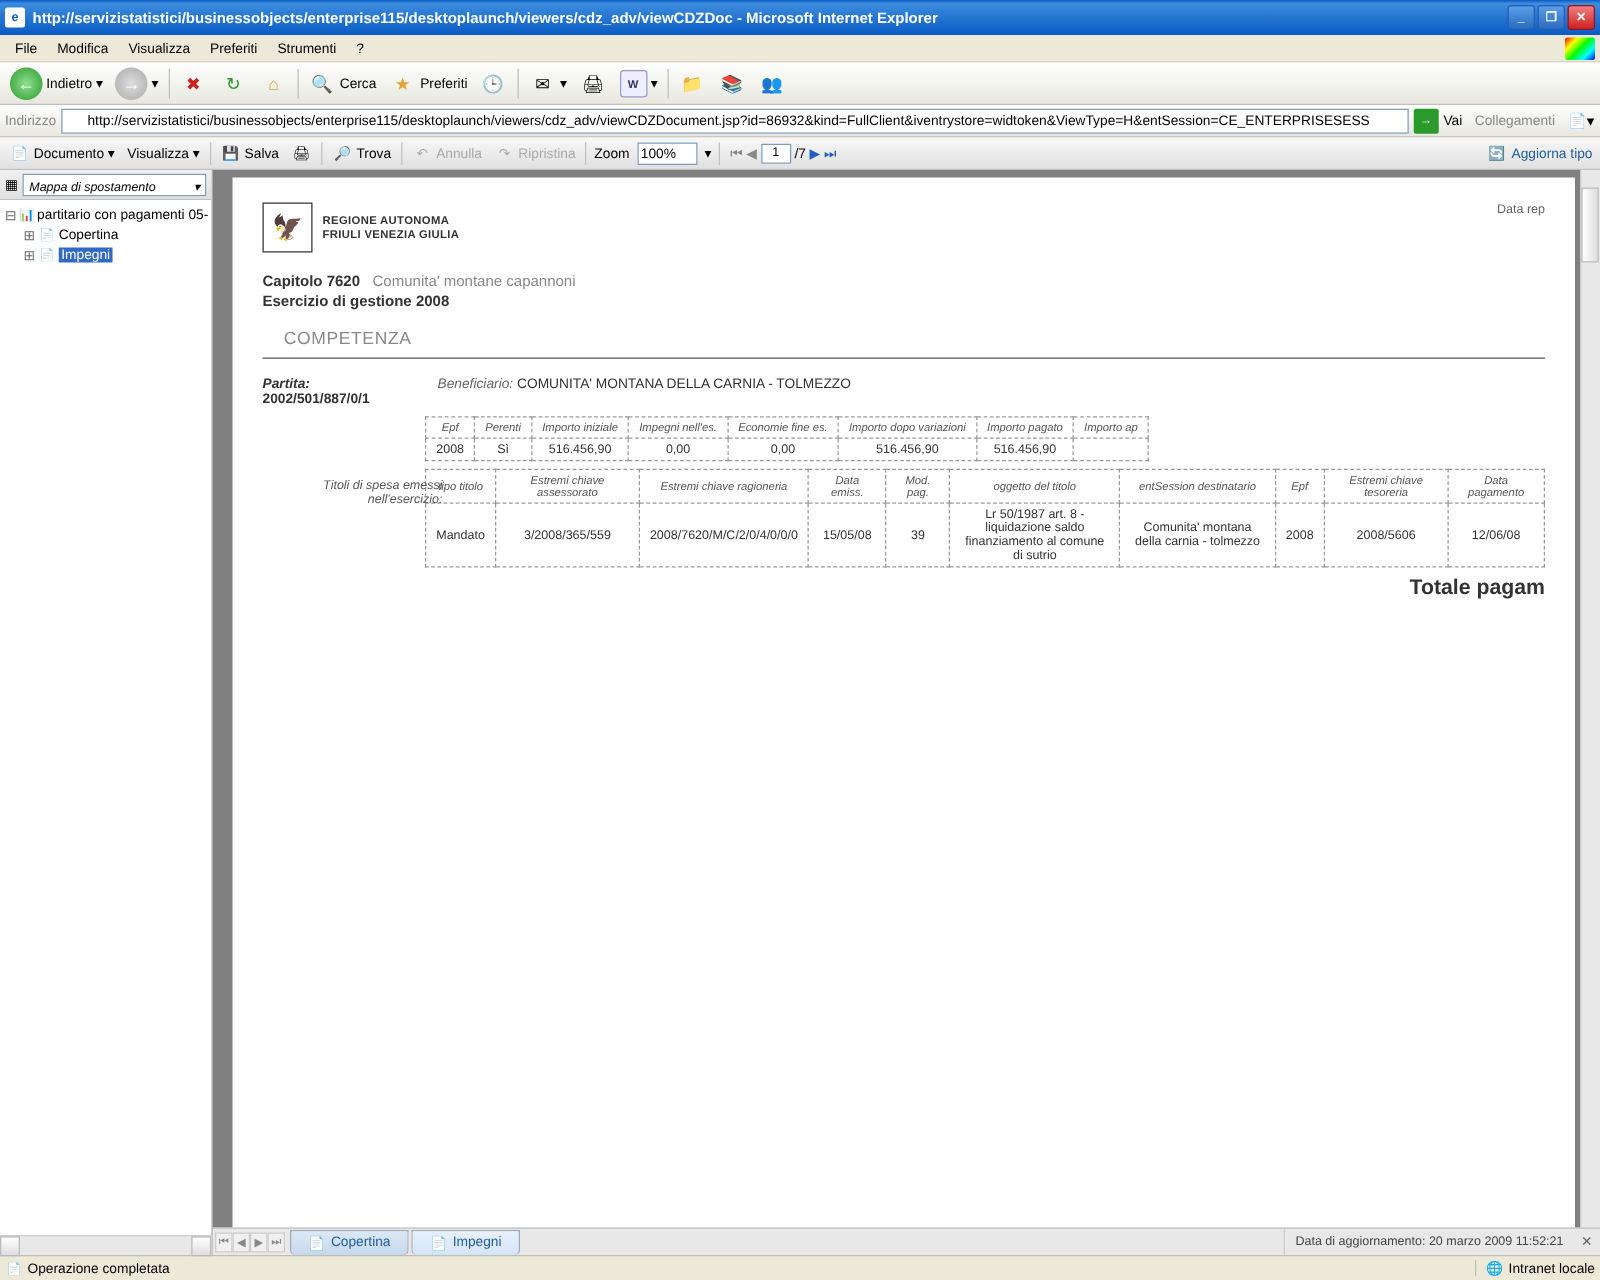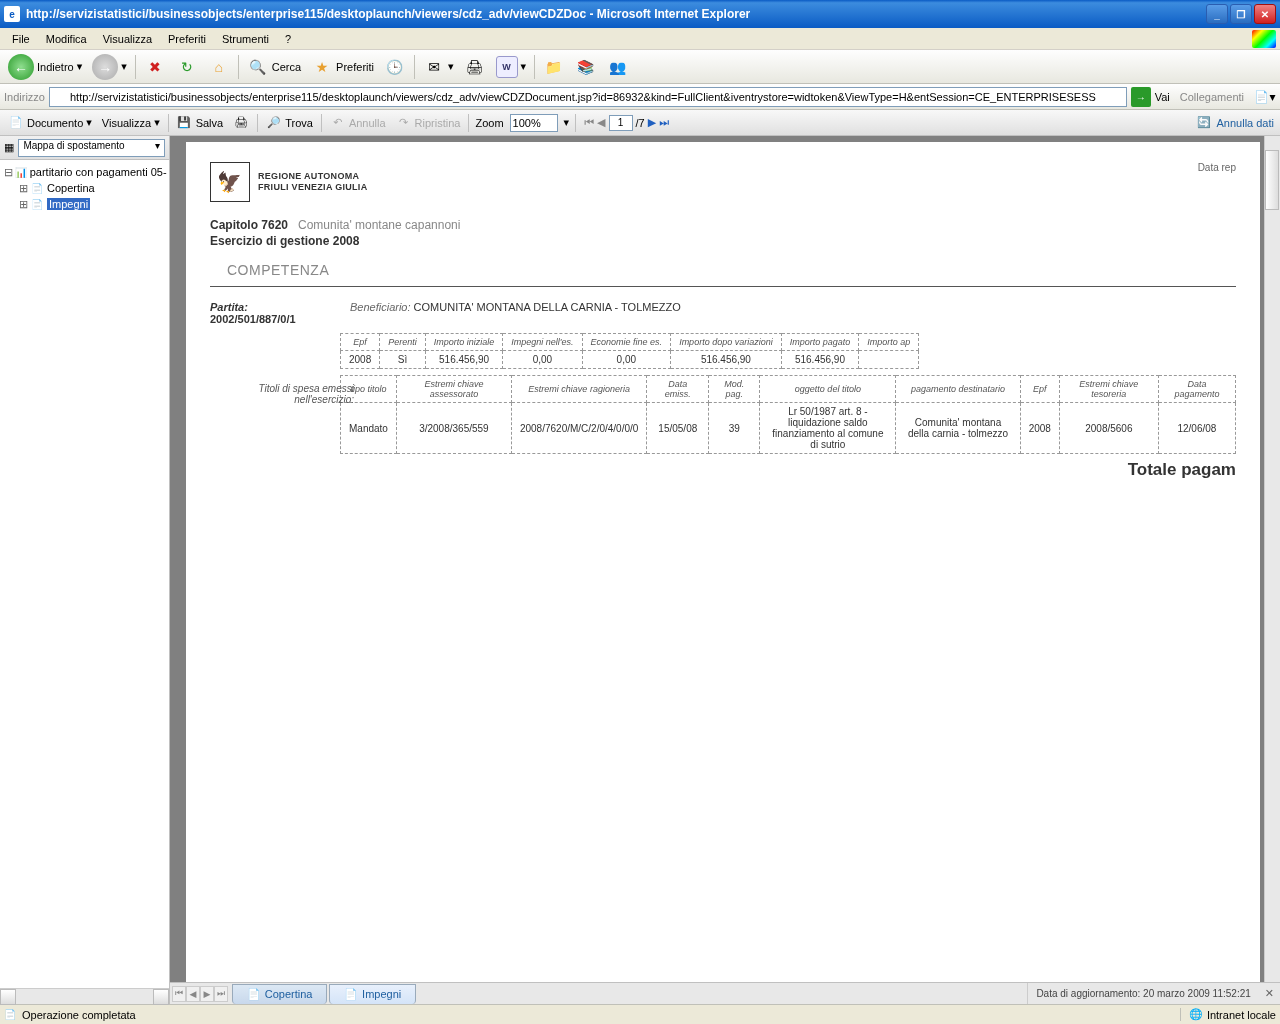--- a/index.html
+++ b/index.html
@@ -47,21 +47,21 @@
 .vtoolbar input.zoom { width:48px;height:18px;border:1px solid #7f9db9;font-size:11px;padding:0 2px;}
 .vtoolbar input.page { width:24px;height:16px;border:1px solid #7f9db9;font-size:10px;text-align:center;}
 .vtoolbar .refresh-right { margin-left:auto; display:flex;align-items:center;gap:4px;color:#2060a0;}
 
 
 .content { display:flex; height: calc(1024px - 28px - 22px - 34px - 26px - 26px - 20px); }
 
 
 .navpanel { width:170px; background:#fff; border-right:1px solid #c0c0c0; display:flex;flex-direction:column;}
 .navpanel .navhdr { height:24px;background:linear-gradient(#f0f0f0,#e0e0e0);border-bottom:1px solid #c0c0c0;display:flex;align-items:center;padding:0 4px;gap:4px;}
-.navpanel .navhdr .dd { flex:1;height:18px;border:1px solid #7f9db9;background:#fff;display:flex;align-items:flex-start;padding:0 4px;font-size:10px;}
+.navpanel .navhdr .dd { flex:1;height:18px;border:1px solid #7f9db9;background:#fff;display:flex;align-items:flex-end;padding:0 4px;font-size:10px;font-style:italic;}
 .navpanel .tree { flex:1;padding:4px;overflow:auto;font-size:11px;}
 .navpanel .tree .node { display:flex;align-items:center;gap:2px;padding:1px 0;white-space:nowrap;}
 .navpanel .tree .node .tw { width:11px;text-align:center;color:#666;cursor:default;}
 .navpanel .tree .node .nicon { width:14px;height:14px;display:inline-flex;align-items:center;justify-content:center;font-size:10px;}
 .navpanel .tree .indent1 { padding-left:14px;}
 .navpanel .tree .sel { background:#316ac5;color:#fff;padding:0 2px;}
 .navpanel .hscroll { height:16px;background:#e8e8e8;border-top:1px solid #ccc;position:relative;}
 .navpanel .hscroll::before,.navpanel .hscroll::after{content:'';position:absolute;width:14px;height:14px;top:0;background:linear-gradient(#fff,#ddd);border:1px solid #bbb;}
 .navpanel .hscroll::before{left:0;} .navpanel .hscroll::after{right:0;}
 
@@ -223,21 +223,21 @@
   <span class="grp">
     <span style="color:#888;">⏮</span>
     <span style="color:#888;">◀</span>
     <input class="page" value="1" style="">
     <span>/7</span>
     <span style="color:#2060c0;">▶</span>
     <span style="color:#2060c0;">⏭</span>
   </span>
   <span class="refresh-right">
       <span class="vicon">🔄</span>
-      <span>Annulla dati</span>
+      <span>Aggiorna tipo</span>
     </span>
 </div>
 
 <div class="content">
 
   <div class="navpanel">
     <div class="navhdr">
       <span class="vicon">▦</span>
       <div class="dd">
           <span>Mappa di spostamento</span>
@@ -320,21 +320,21 @@
           <div class="titoli-lbl">Titoli di spesa emessi nell'esercizio:</div>
           <table class="dashed">
             <tbody>
                 <tr>
               <th>tipo titolo</th>
               <th>Estremi chiave assessorato</th>
               <th>Estremi chiave ragioneria</th>
               <th>Data emiss.</th>
               <th>Mod. pag.</th>
               <th>oggetto del titolo</th>
-              <th>pagamento destinatario</th>
+              <th>entSession destinatario</th>
               <th>Epf</th>
               <th>Estremi chiave tesoreria</th>
               <th>Data pagamento</th>
             </tr>
             <tr>
               <td>Mandato</td>
               <td>3/2008/365/559</td>
               <td>2008/7620/M/C/2/0/4/0/0/0</td>
               <td>15/05/08</td>
               <td>39</td>

